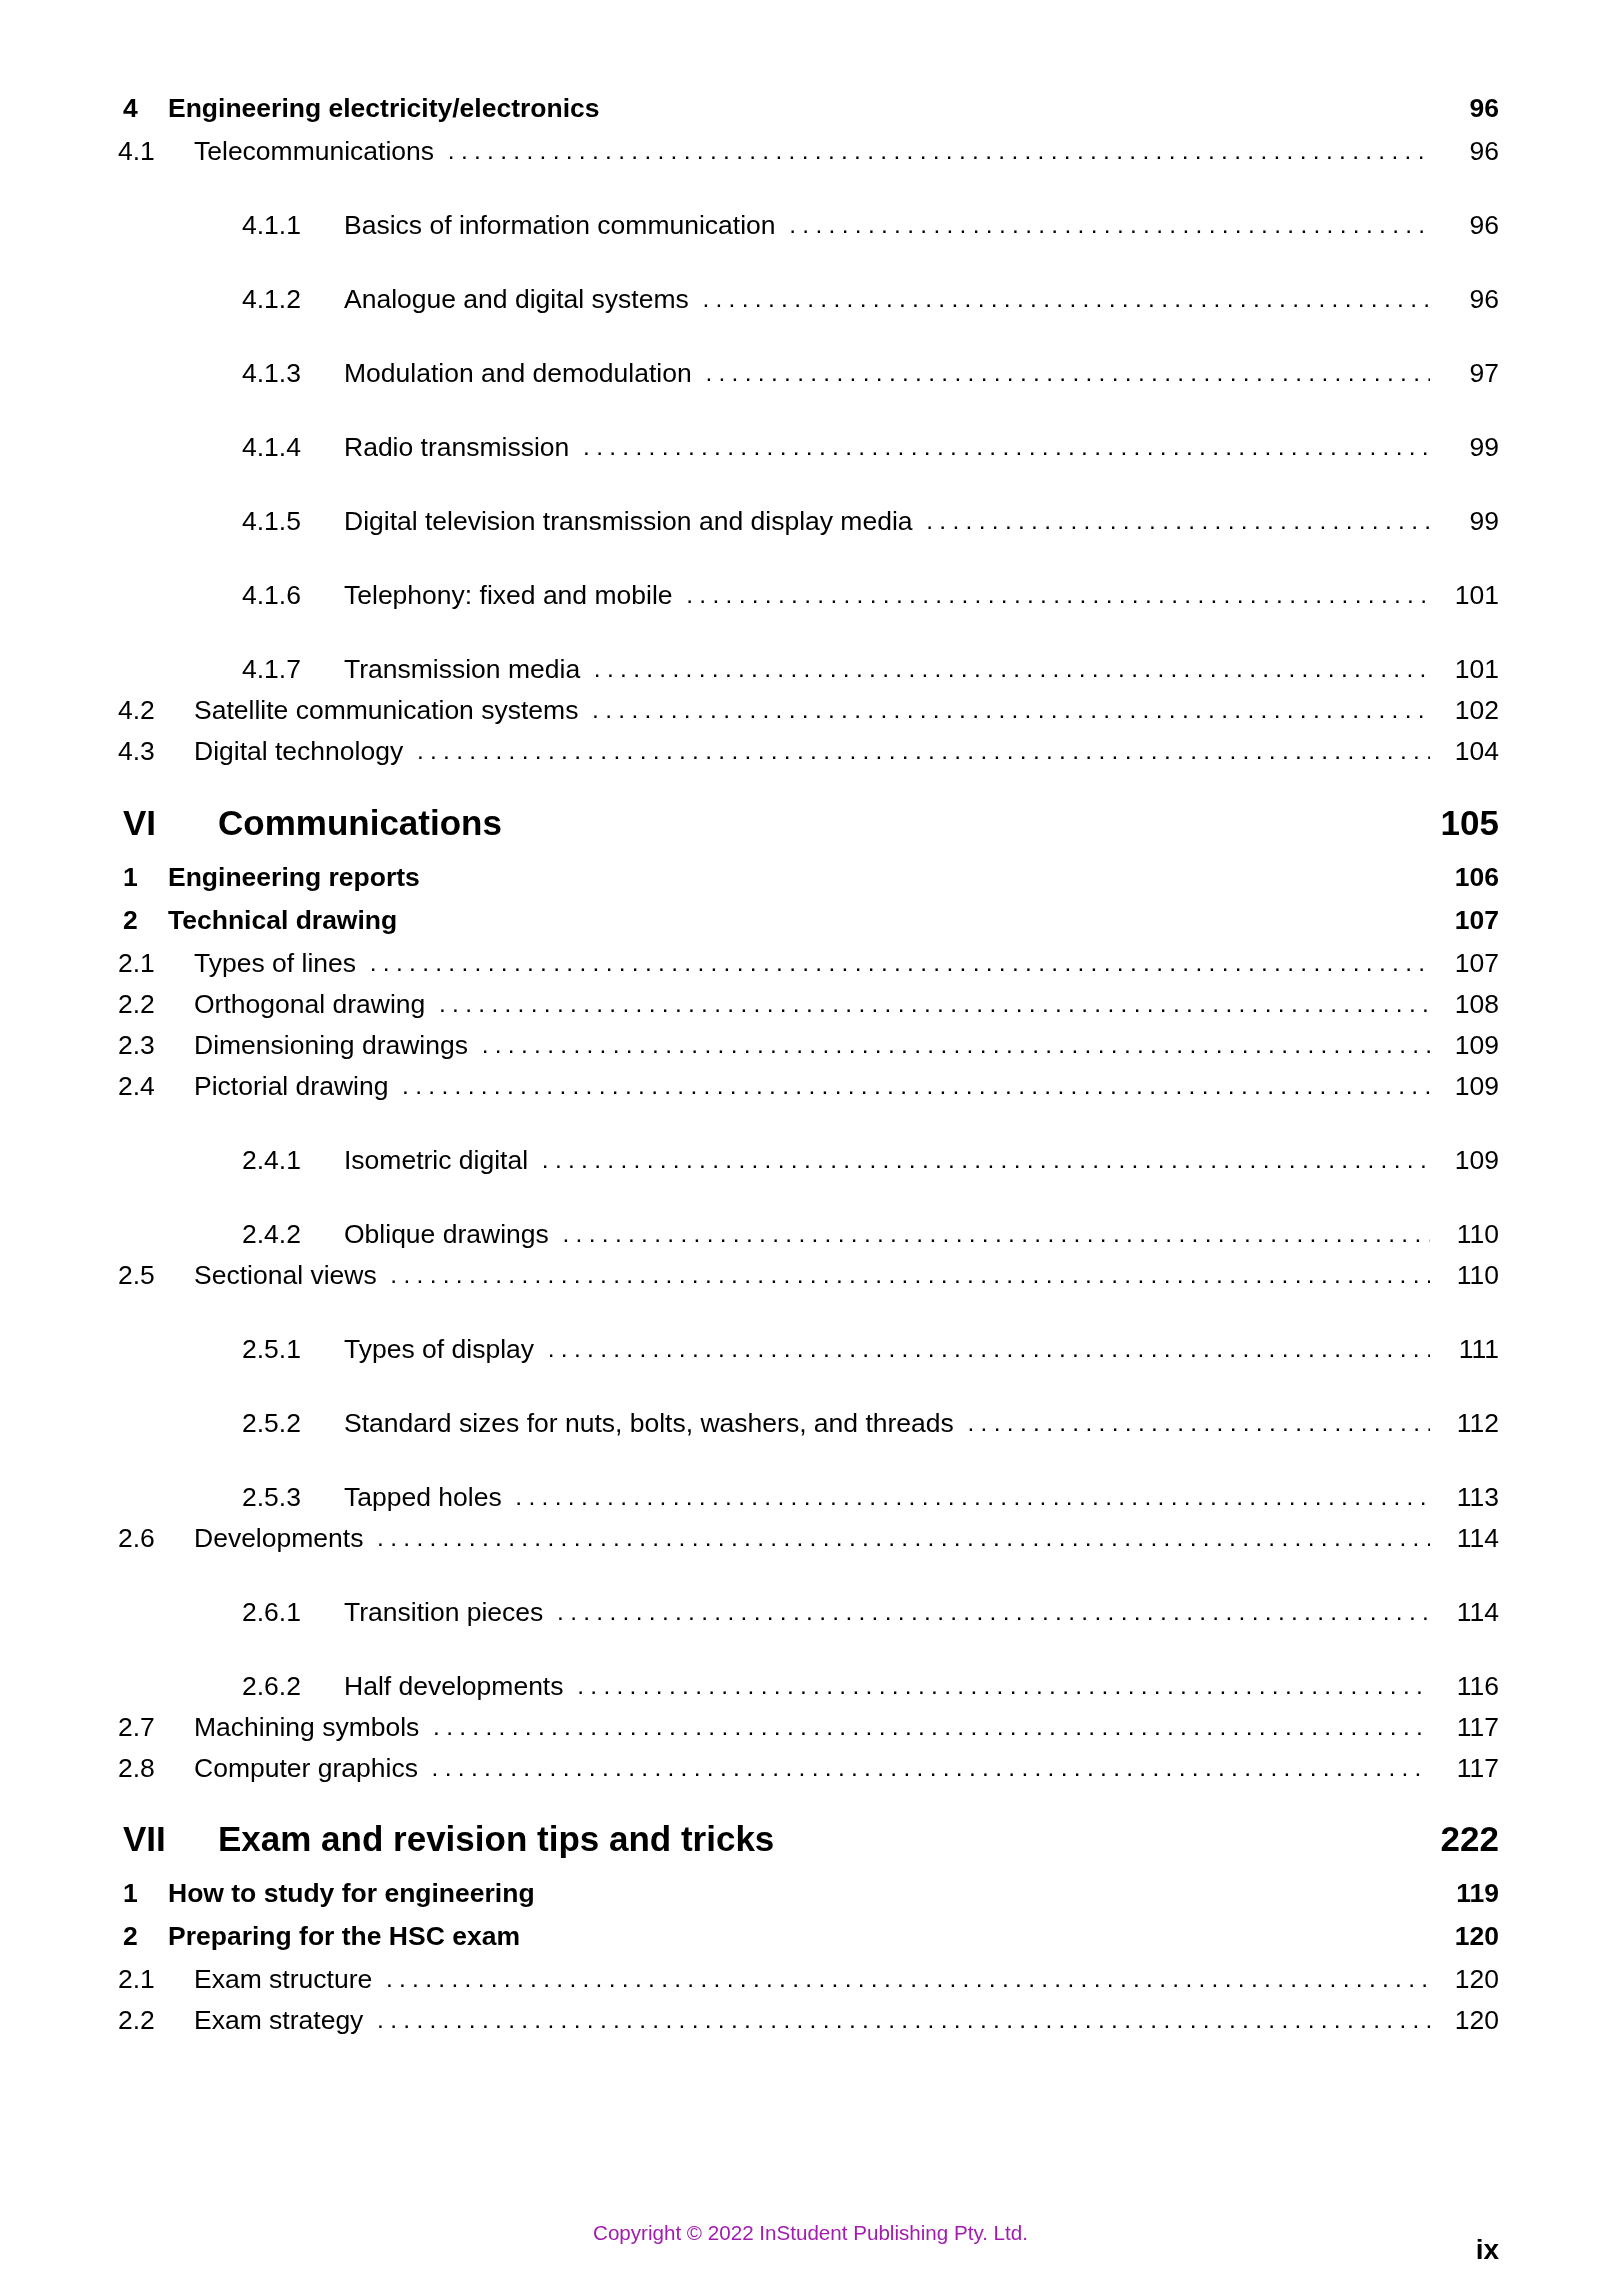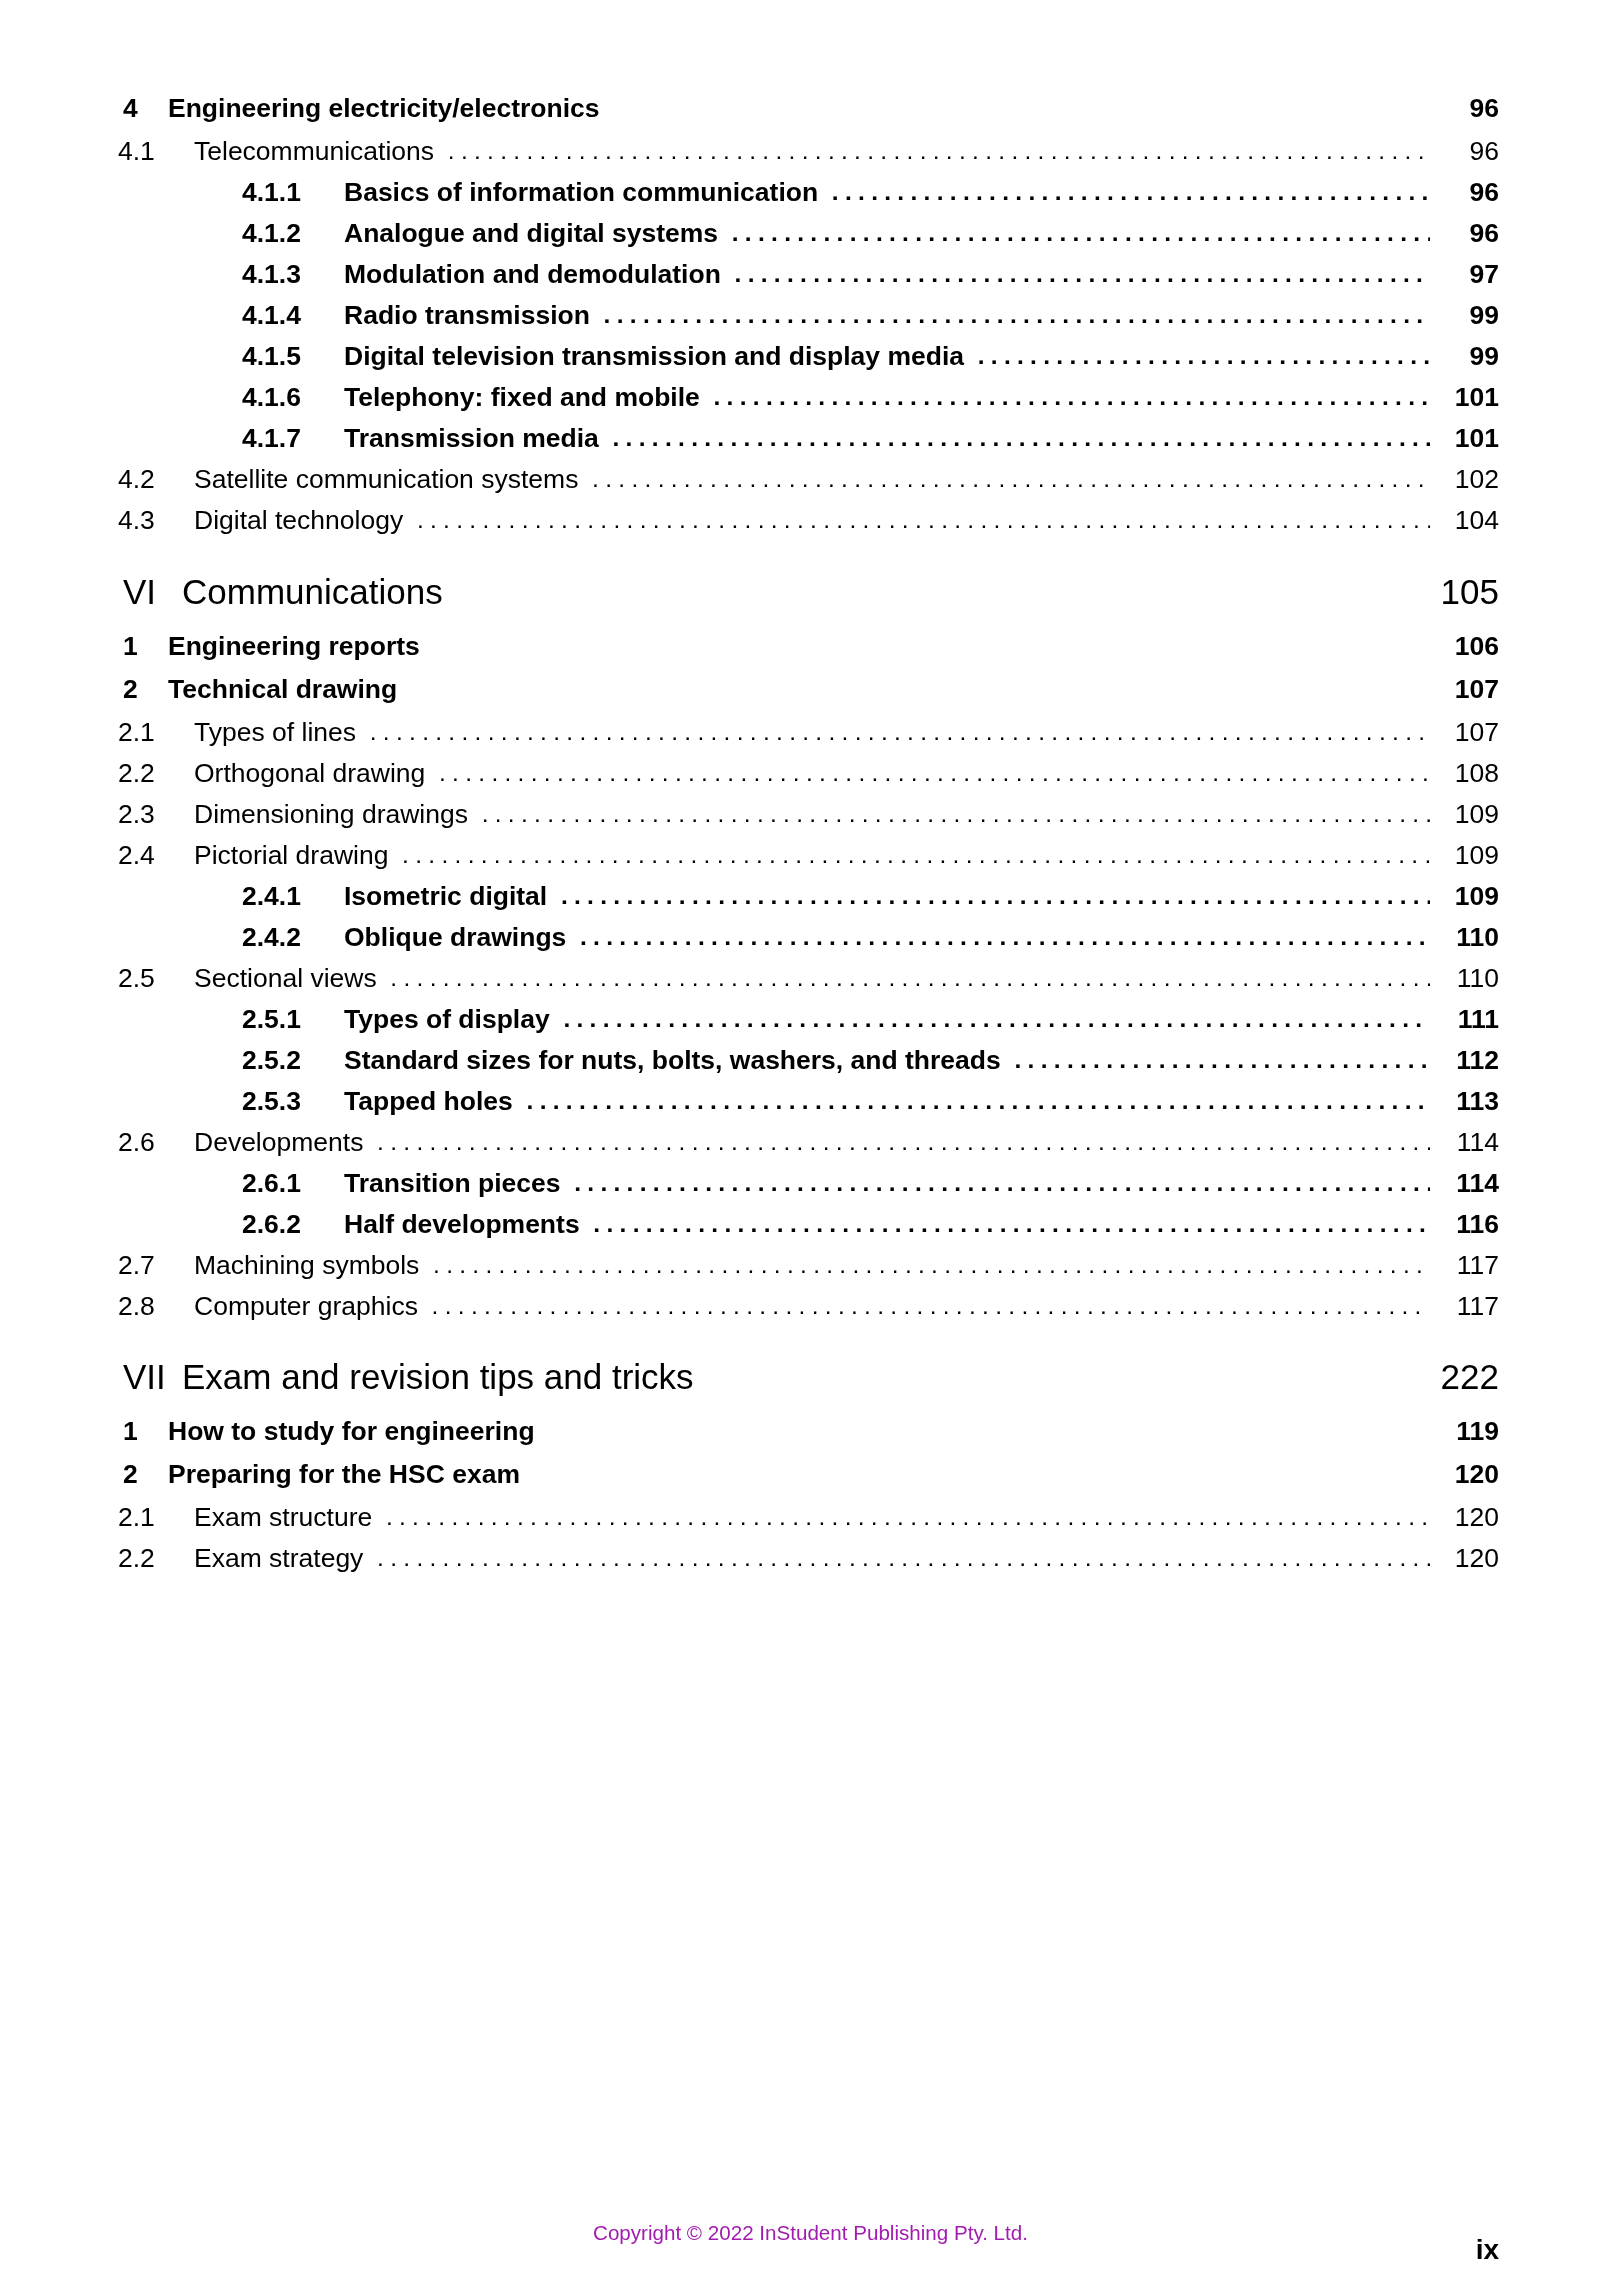--- a/index.html
+++ b/index.html
@@ -60,23 +60,24 @@
     flex: 0 0 auto;
     text-align: right;
     white-space: nowrap;
     min-width: 59px;
   }
 
   
   .part {
     height: 59px;
     font-size: 35px;
-    font-weight: normal;
+    font-weight: bold;
     padding-left: 123px;
     margin-top: 23.5px;
+    gap: 36px;
   }
   .part .num { width: 59px; }
   .part .title { font-size: 35px; }
   .part .pageno { font-size: 35px; }
   .part .leader { visibility: hidden; }
 
   
   .lvl1 {
     height: 43px;
     font-size: 26.5px;
@@ -92,22 +93,23 @@
     font-size: 26.5px;
     font-weight: normal;
     padding-left: 118px;
   }
   .lvl2 .num { width: 76px; }
 
   
   .lvl3 {
     height: 41px;
     font-size: 26.5px;
-    font-weight: bold;
+    font-weight: normal;
     padding-left: 242px;
+    margin-top: 33px;
   }
   .lvl3 .num { width: 102px; }
 
   .gap-before { margin-top: 25.5px; }
 
   
   .footer {
     position: absolute;
     left: 0;
     top: 2221px;

